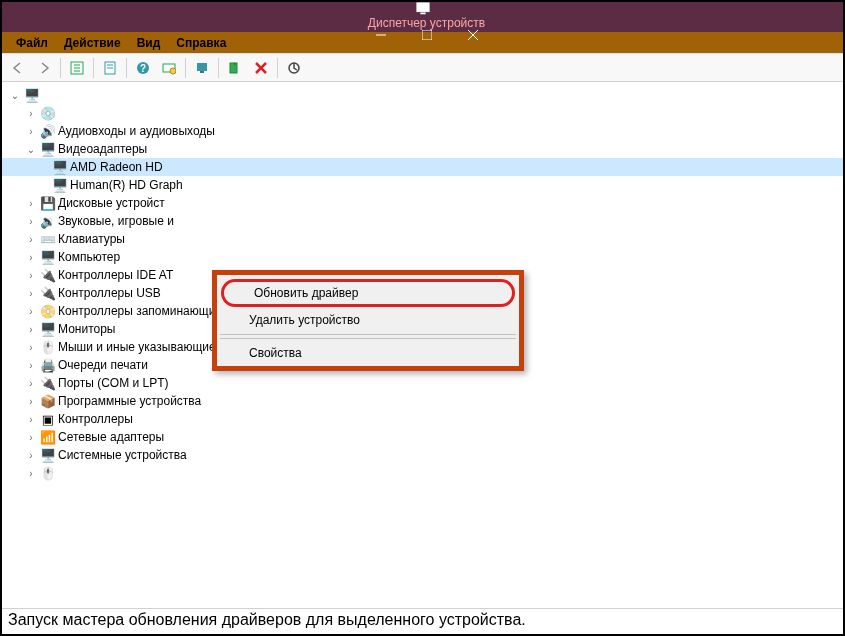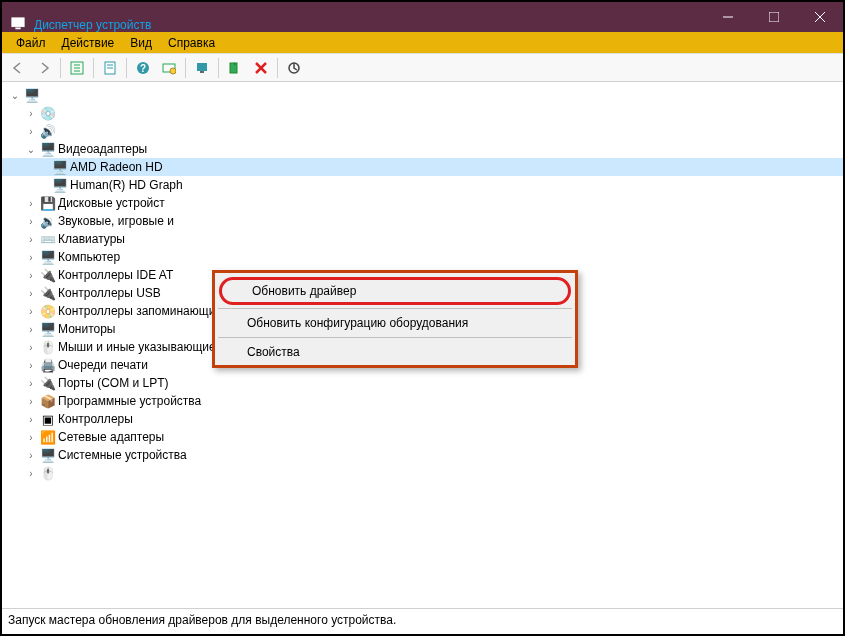--- a/index.html
+++ b/index.html
@@ -1,38 +1,38 @@
 <!DOCTYPE html>
 <html><head>
   <meta charset="utf-8">
   <style>
     * { box-sizing: border-box; margin: 0; padding: 0; }
     body { width: 845px; height: 636px; font-family: "Segoe UI", Tahoma, sans-serif; font-size: 12px; background: #fff; border: 2px solid #000; position: relative; }
-    .titlebar { background: #5b2c44; height: 30px; display: flex; align-items: flex-end; color: #0ea5e9; padding-left: 8px; }
+    .titlebar { background: #5b2c44; height: 30px; display: flex; align-items: center; color: #fca5a5; padding-left: 8px; flex-direction: column; }
     .titlebar-icon { width: 16px; height: 16px; margin-right: 8px; display: inline-flex; align-items: center; justify-content: center; }
     .titlebar-title { flex: 1; font-size: 12px; }
     .win-controls { display: flex; height: 100%; }
     .win-btn { width: 46px; display: flex; align-items: center; justify-content: center; color: #fff; }
-    .menubar { background: #eab308; height: 22px; display: flex; align-items: center; padding: 0 6px; border-bottom: 1px solid #e0e0e0; }
+    .menubar { background: #a16207; height: 22px; display: flex; align-items: center; padding: 0 6px; border-bottom: 1px solid #e0e0e0; font-weight: bold; }
     .menu-item { padding: 2px 8px; cursor: default; }
     .toolbar { background: #f8f8f8; height: 28px; display: flex; align-items: center; padding: 0 4px; border-bottom: 1px solid #d0d0d0; gap: 2px; }
     .tbtn { width: 24px; height: 24px; display: flex; align-items: center; justify-content: center; border: 1px solid transparent; }
     .tsep { width: 1px; height: 20px; background: #d0d0d0; margin: 0 2px; }
     .content { height: 520px; background: #fff; overflow: auto; padding: 4px 0; position: relative; }
     .tree { font-size: 12px; }
     .node { display: flex; align-items: center; height: 18px; white-space: nowrap; }
     .node.selected { background: #cce8ff; }
     .expander { width: 14px; height: 14px; display: inline-flex; align-items: center; justify-content: center; font-size: 10px; color: #6b6b6b; cursor: default; }
     .nicon { width: 16px; height: 16px; display: inline-flex; align-items: center; justify-content: center; margin: 0 2px; font-size: 13px; }
-    .context-menu { position: absolute; background: #f0f0f0; border: 3px solid #c2410c; box-shadow: 3px 3px 6px rgba(0,0,0,.3); width: 366px; top: 188px; left: 210px; padding: 2px; }
+    .context-menu { position: absolute; background: #f0f0f0; border: 5px solid #c2410c; box-shadow: 3px 3px 6px rgba(0,0,0,.3); width: 312px; top: 188px; left: 210px; padding: 2px; }
     .ctx-item { padding: 4px 20px 4px 30px; font-size: 12px; cursor: default; }
     .ctx-item.highlighted { border: 3px solid #e02020; border-radius: 14px; margin: 2px; }
     .ctx-sep { height: 1px; background: #c0c0c0; margin: 3px 1px; }
     .ctx-item.bold { font-weight: normal; }
-    .statusbar { height: 22px; background: #fff; display: flex; align-items: center; padding: 0 6px; font-size: 12px; border-top: 1px solid #d0d0d0; margin-top: 6px; }
+    .statusbar { height: 22px; background: #fff; display: flex; align-items: center; padding: 0 6px; font-size: 16px; border-top: 1px solid #d0d0d0; margin-top: 6px; }
     .blur { filter: blur(3px); opacity: .5; }
     .lvl0 { padding-left: 6px; }
     .lvl1 { padding-left: 22px; }
     .lvl2 { padding-left: 48px; }
   </style>
 </head>
 <body>
 
 <div class="titlebar">
   <span class="titlebar-icon">
@@ -146,20 +146,21 @@
       <span class="nicon">🖥️</span>
       <span class="blur"></span>
     </div>
     <div class="node lvl1">
         <span class="expander">›</span>
         <span class="nicon">💿</span>
       </div>
     <div class="node lvl1">
         <span class="expander">›</span>
         <span class="nicon">🔊</span>
+        <span>Аудиовходы и аудиовыходы</span>
       </div>
     <div class="node lvl1">
         <span class="expander">⌄</span>
         <span class="nicon">🖥️</span>
         <span>Видеоадаптеры</span>
       </div>
     <div class="node lvl2 selected">
         <span class="nicon">🖥️</span>
         <span>AMD Radeon HD</span>
       </div>
@@ -243,22 +244,22 @@
         <span>Системные устройства</span>
       </div>
     <div class="node lvl1">
         <span class="expander">›</span>
         <span class="nicon">🖱️</span>
       </div>
   </div>
 
   <div class="context-menu">
     <div class="ctx-item highlighted">Обновить драйвер</div>
+    <div class="ctx-item">Удалить устройство</div>
     <div class="ctx-sep"></div>
-    <div class="ctx-item">Обновить конфигурацию оборудования</div>
     <div class="ctx-sep"></div>
     <div class="ctx-item bold">Свойства</div>
   </div>
 </div>
 
 <div class="statusbar">
   <span>Запуск мастера обновления драйверов для выделенного устройства.</span>
 </div>
 
 </body></html>

